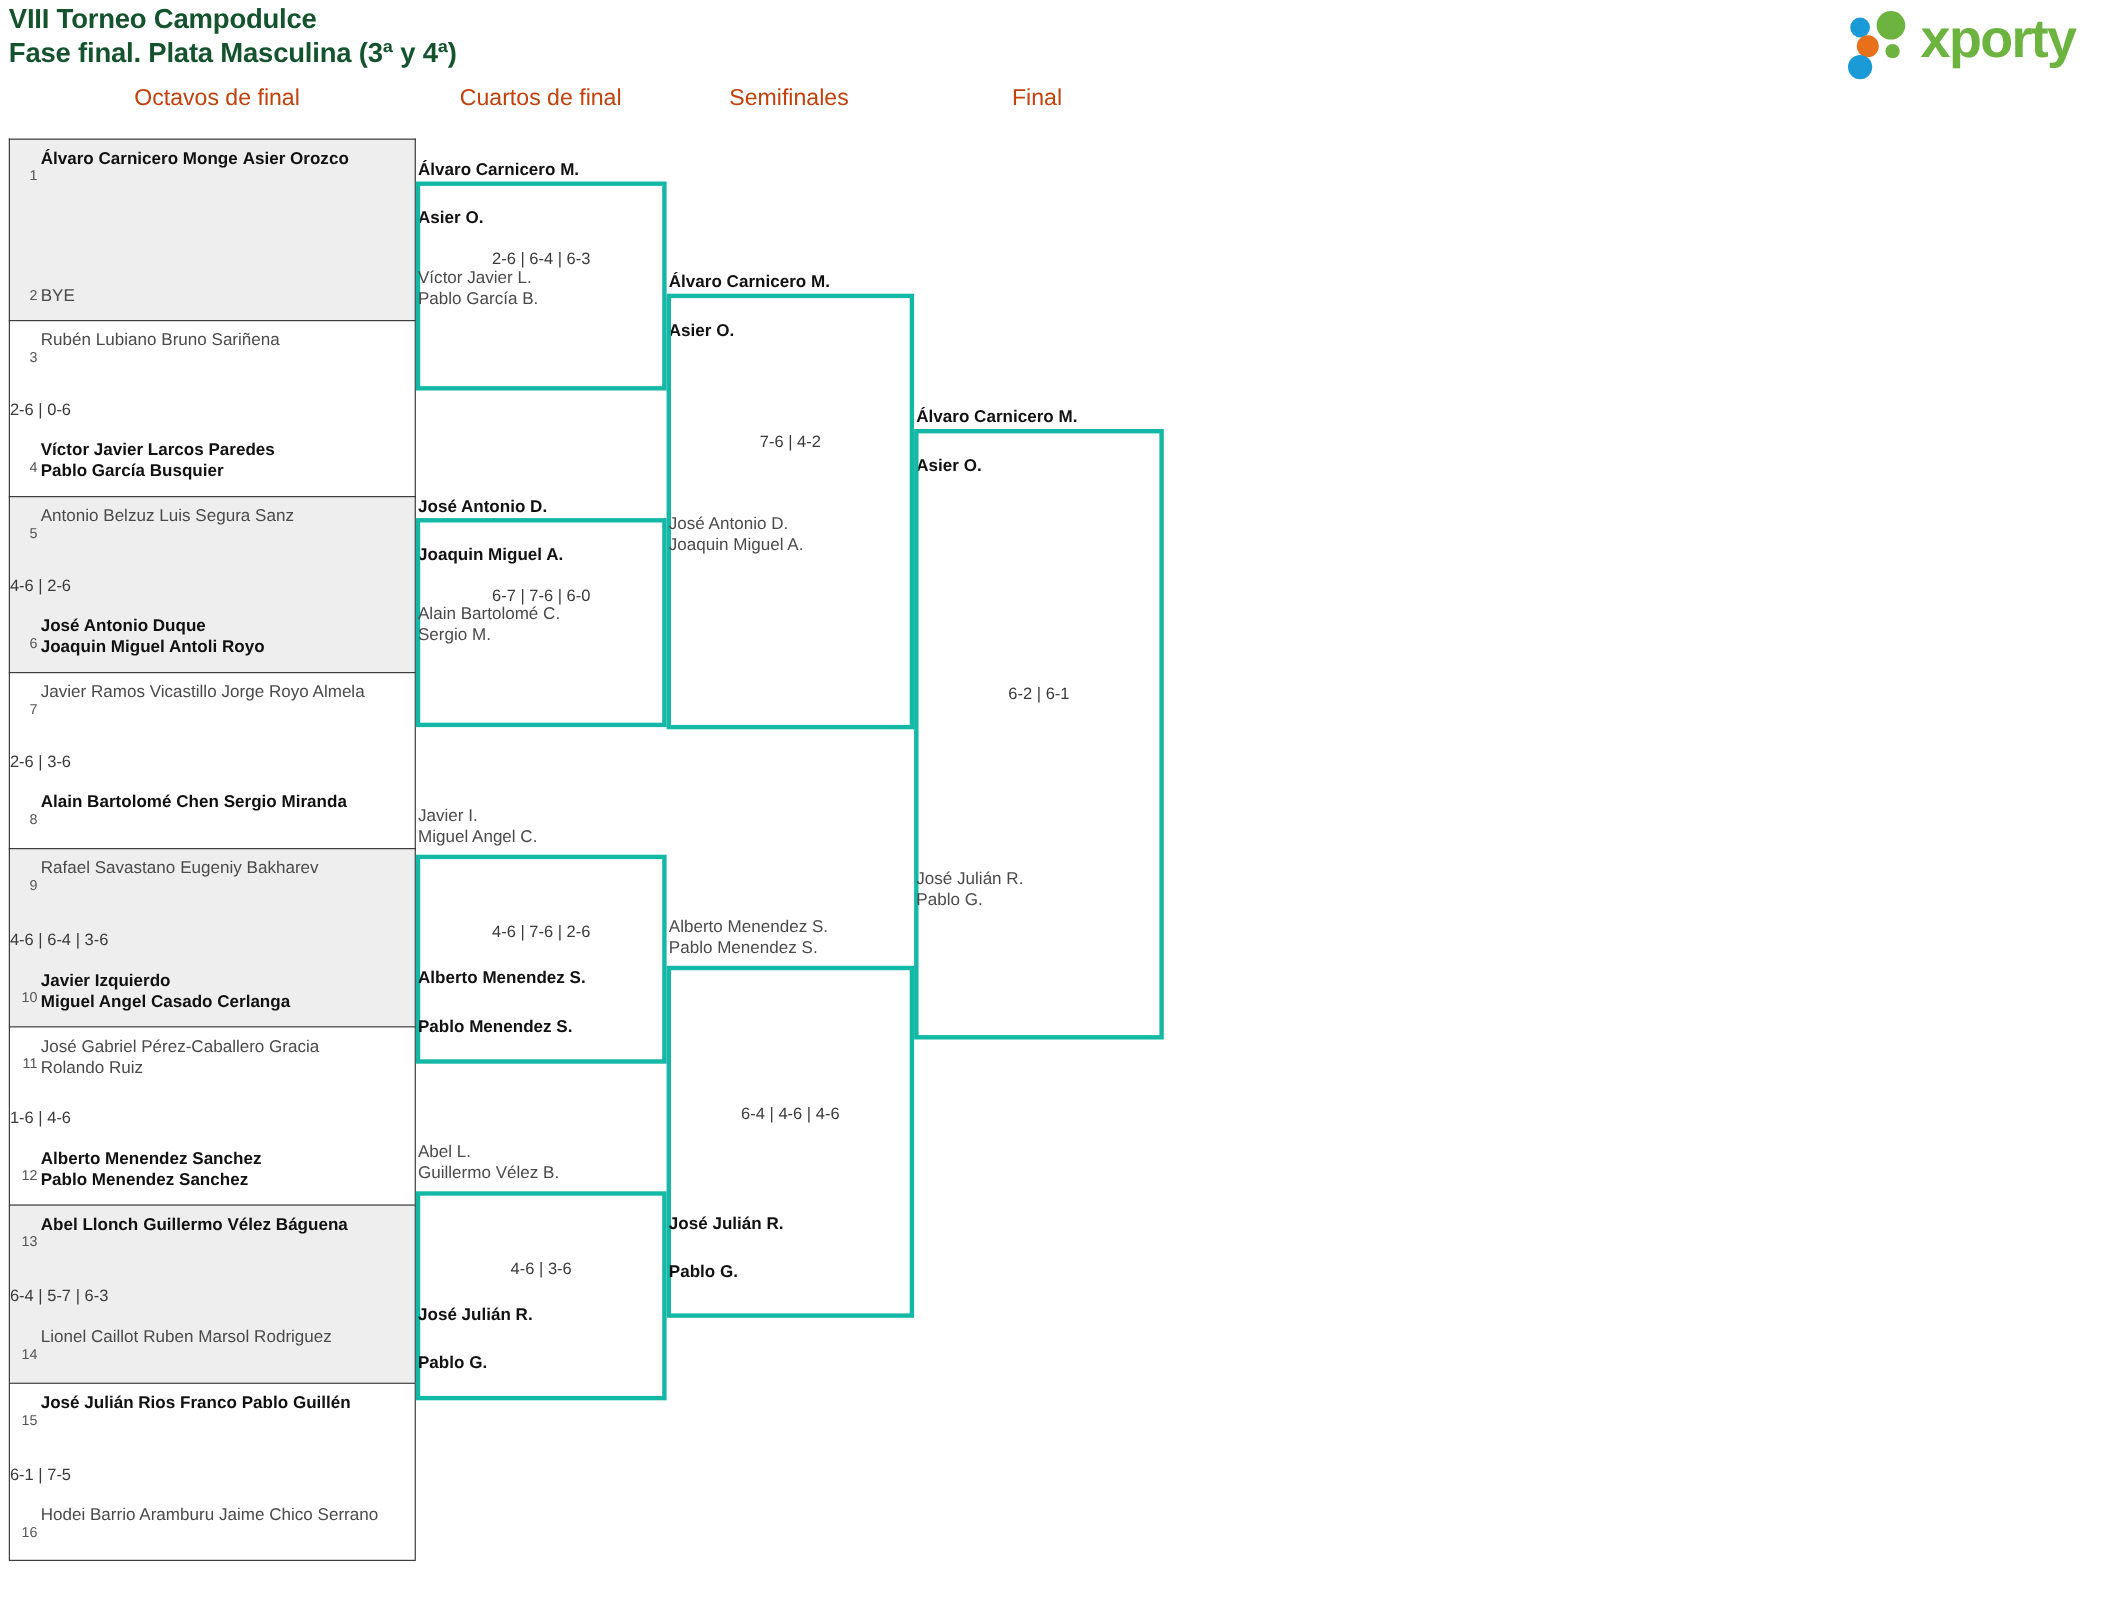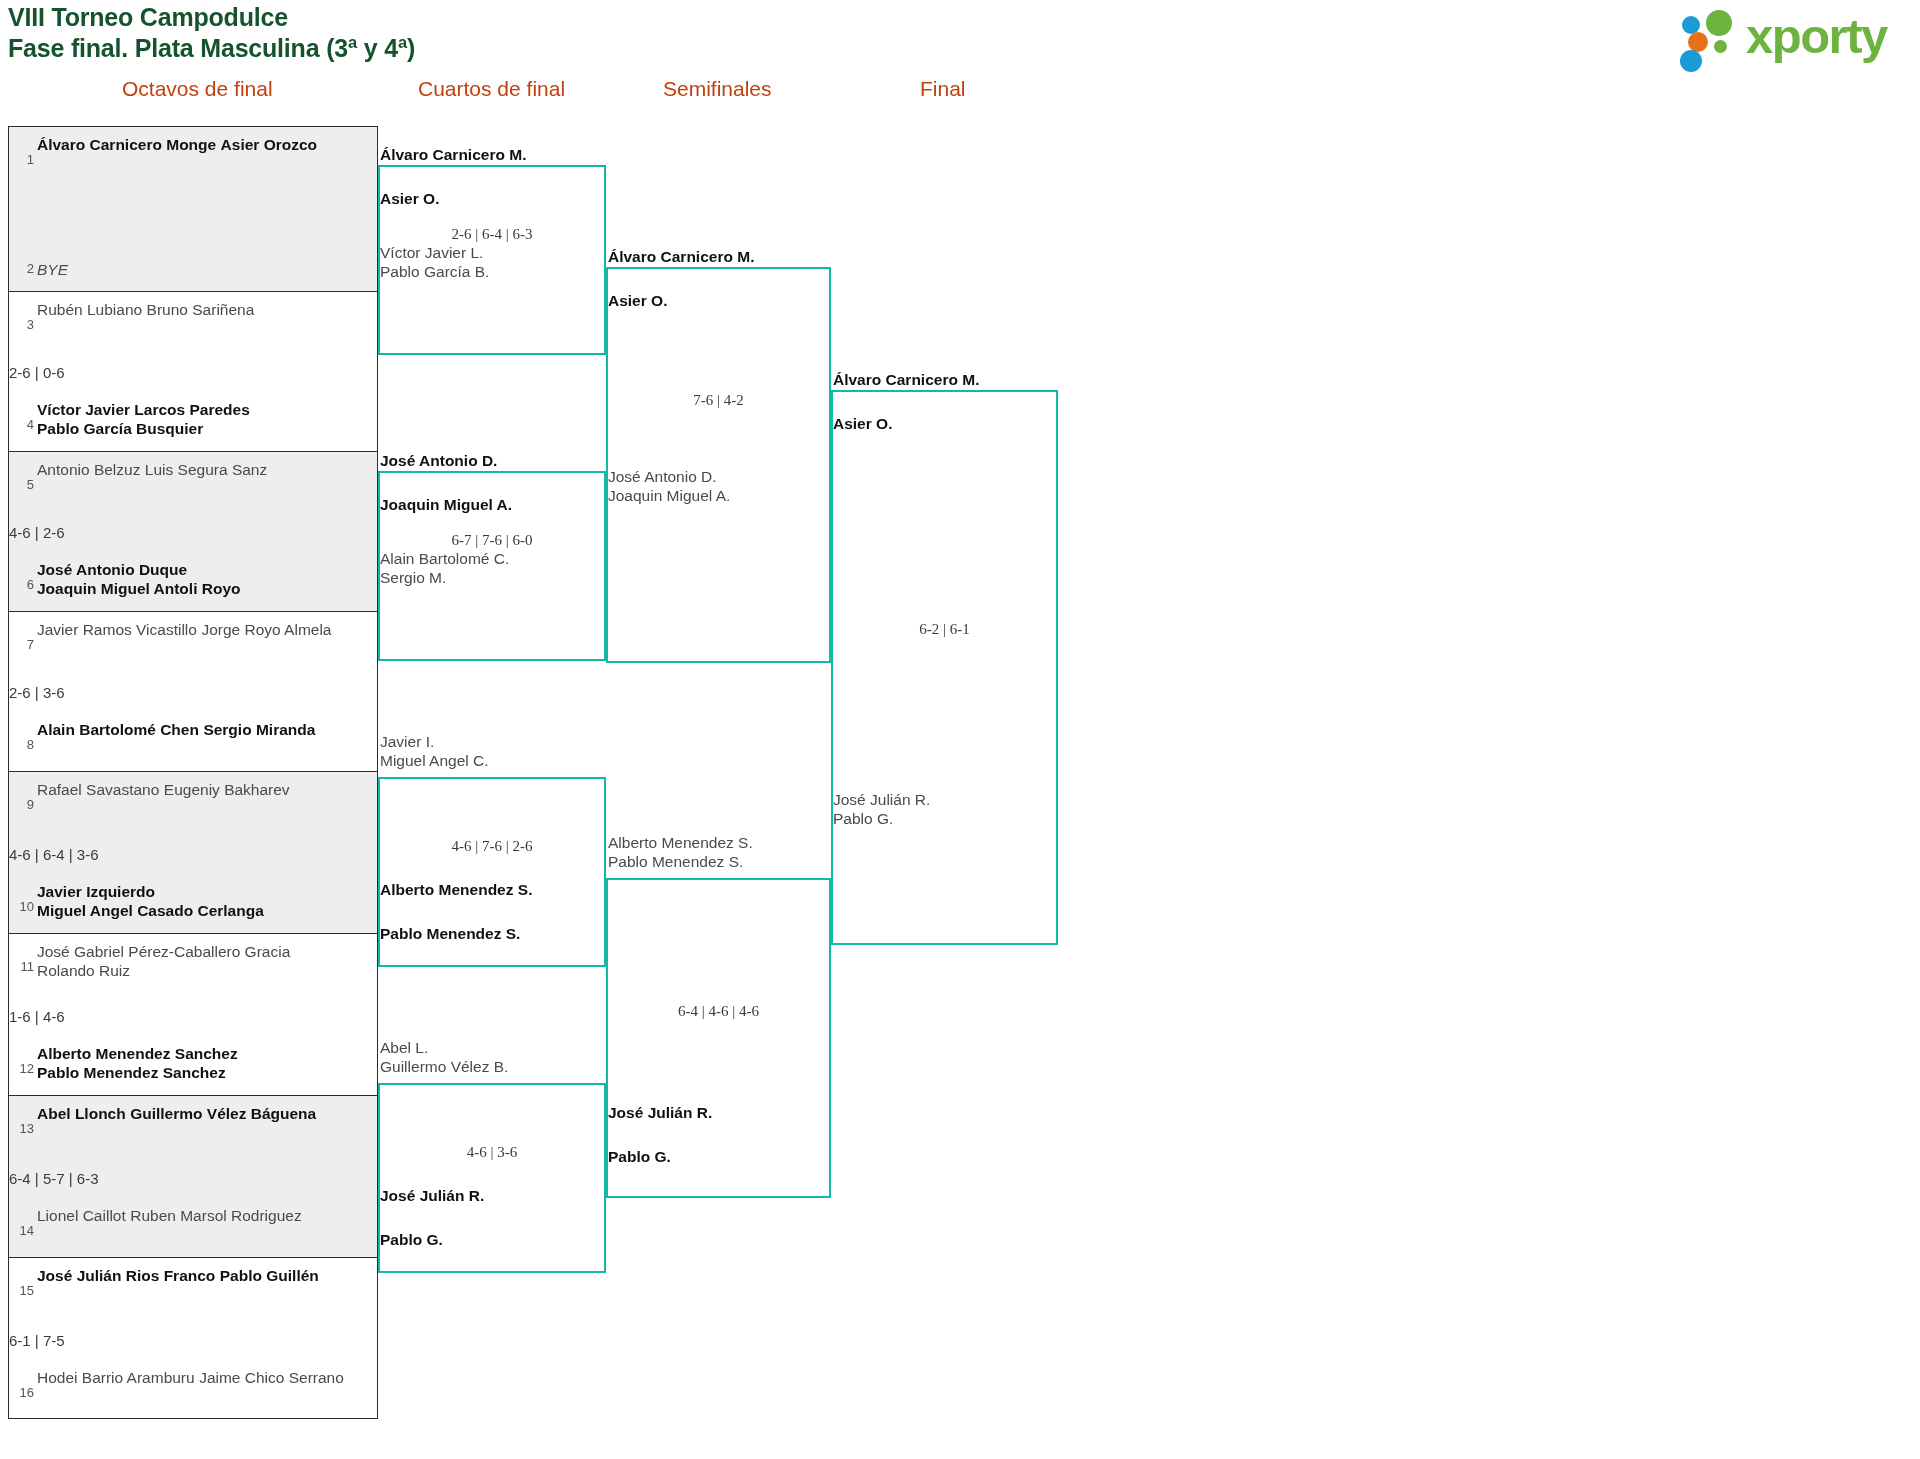--- a/index.html
+++ b/index.html
@@ -114,22 +114,21 @@
     left: 0; width: 100%;
     text-align: left;
     font-size: 15px;
     line-height: 18px;
     color: #3a3a3a;
   }
 
   
   .mbox {
     position: absolute;
-    border: 2px solid #14b8a6;
-    font-family: Liberation Serif, serif;
+    border: 4px solid #14b8a6;
   }
   .mbox-score {
     position: absolute;
     left: 0; width: 100%;
     text-align: center;
     font-size: 15px;
     line-height: 18px;
     color: #3a3a3a;
   }
   
@@ -176,21 +175,21 @@
     <div class="r1-slot" style="top:6px;">
       <span class="seed">1</span>
       <span class="team winner">
         <span class="ln">Álvaro Carnicero Monge</span>
         <span class="ln">Asier Orozco</span>
       </span>
     </div>
     <div class="r1-score" style="top:78px;"></div>
     <div class="r1-slot" style="top:115px;">
       <span class="seed">2</span>
-      <span class="team loser" style="top:18px;font-style:italic;">
+      <span class="team loser" style="top:18px;">
         <span class="ln">BYE</span>
       </span>
     </div>
   </div>
 
   <div class="r1-pair" style="top:191px; height:160px;">
     <div class="r1-slot" style="top:6px;">
       <span class="seed">3</span>
       <span class="team loser">
         <span class="ln">Rubén Lubiano</span>

